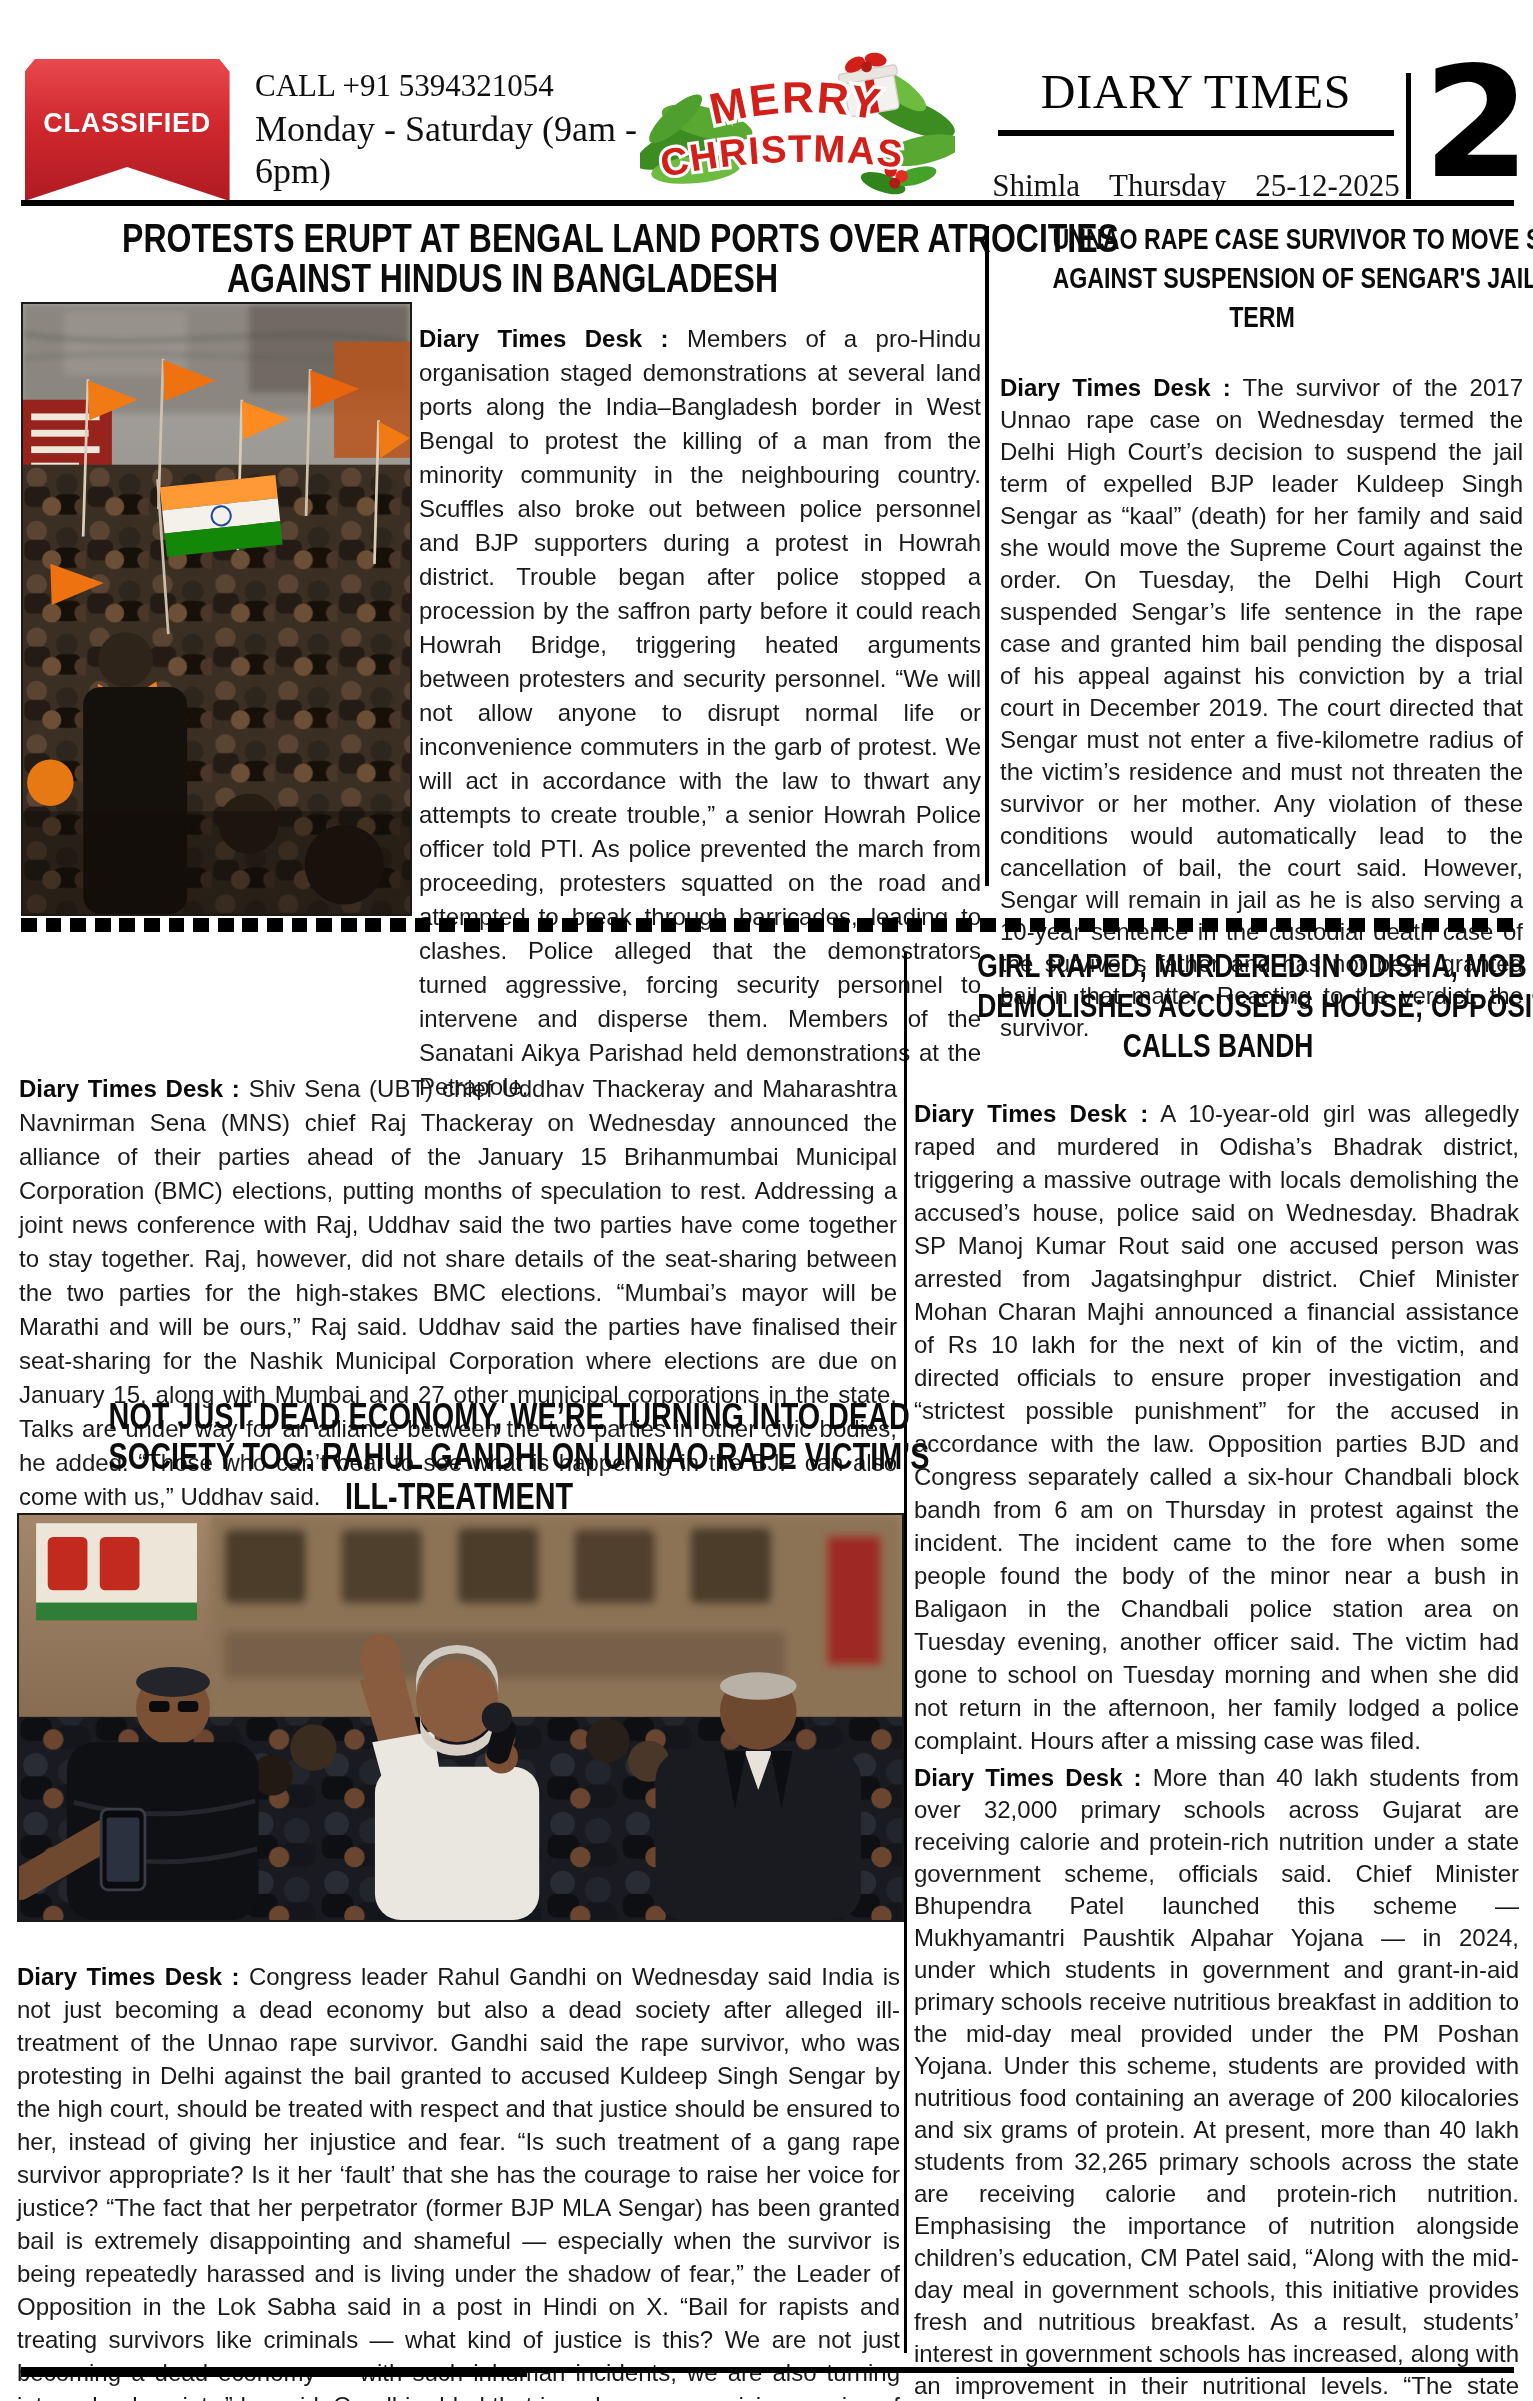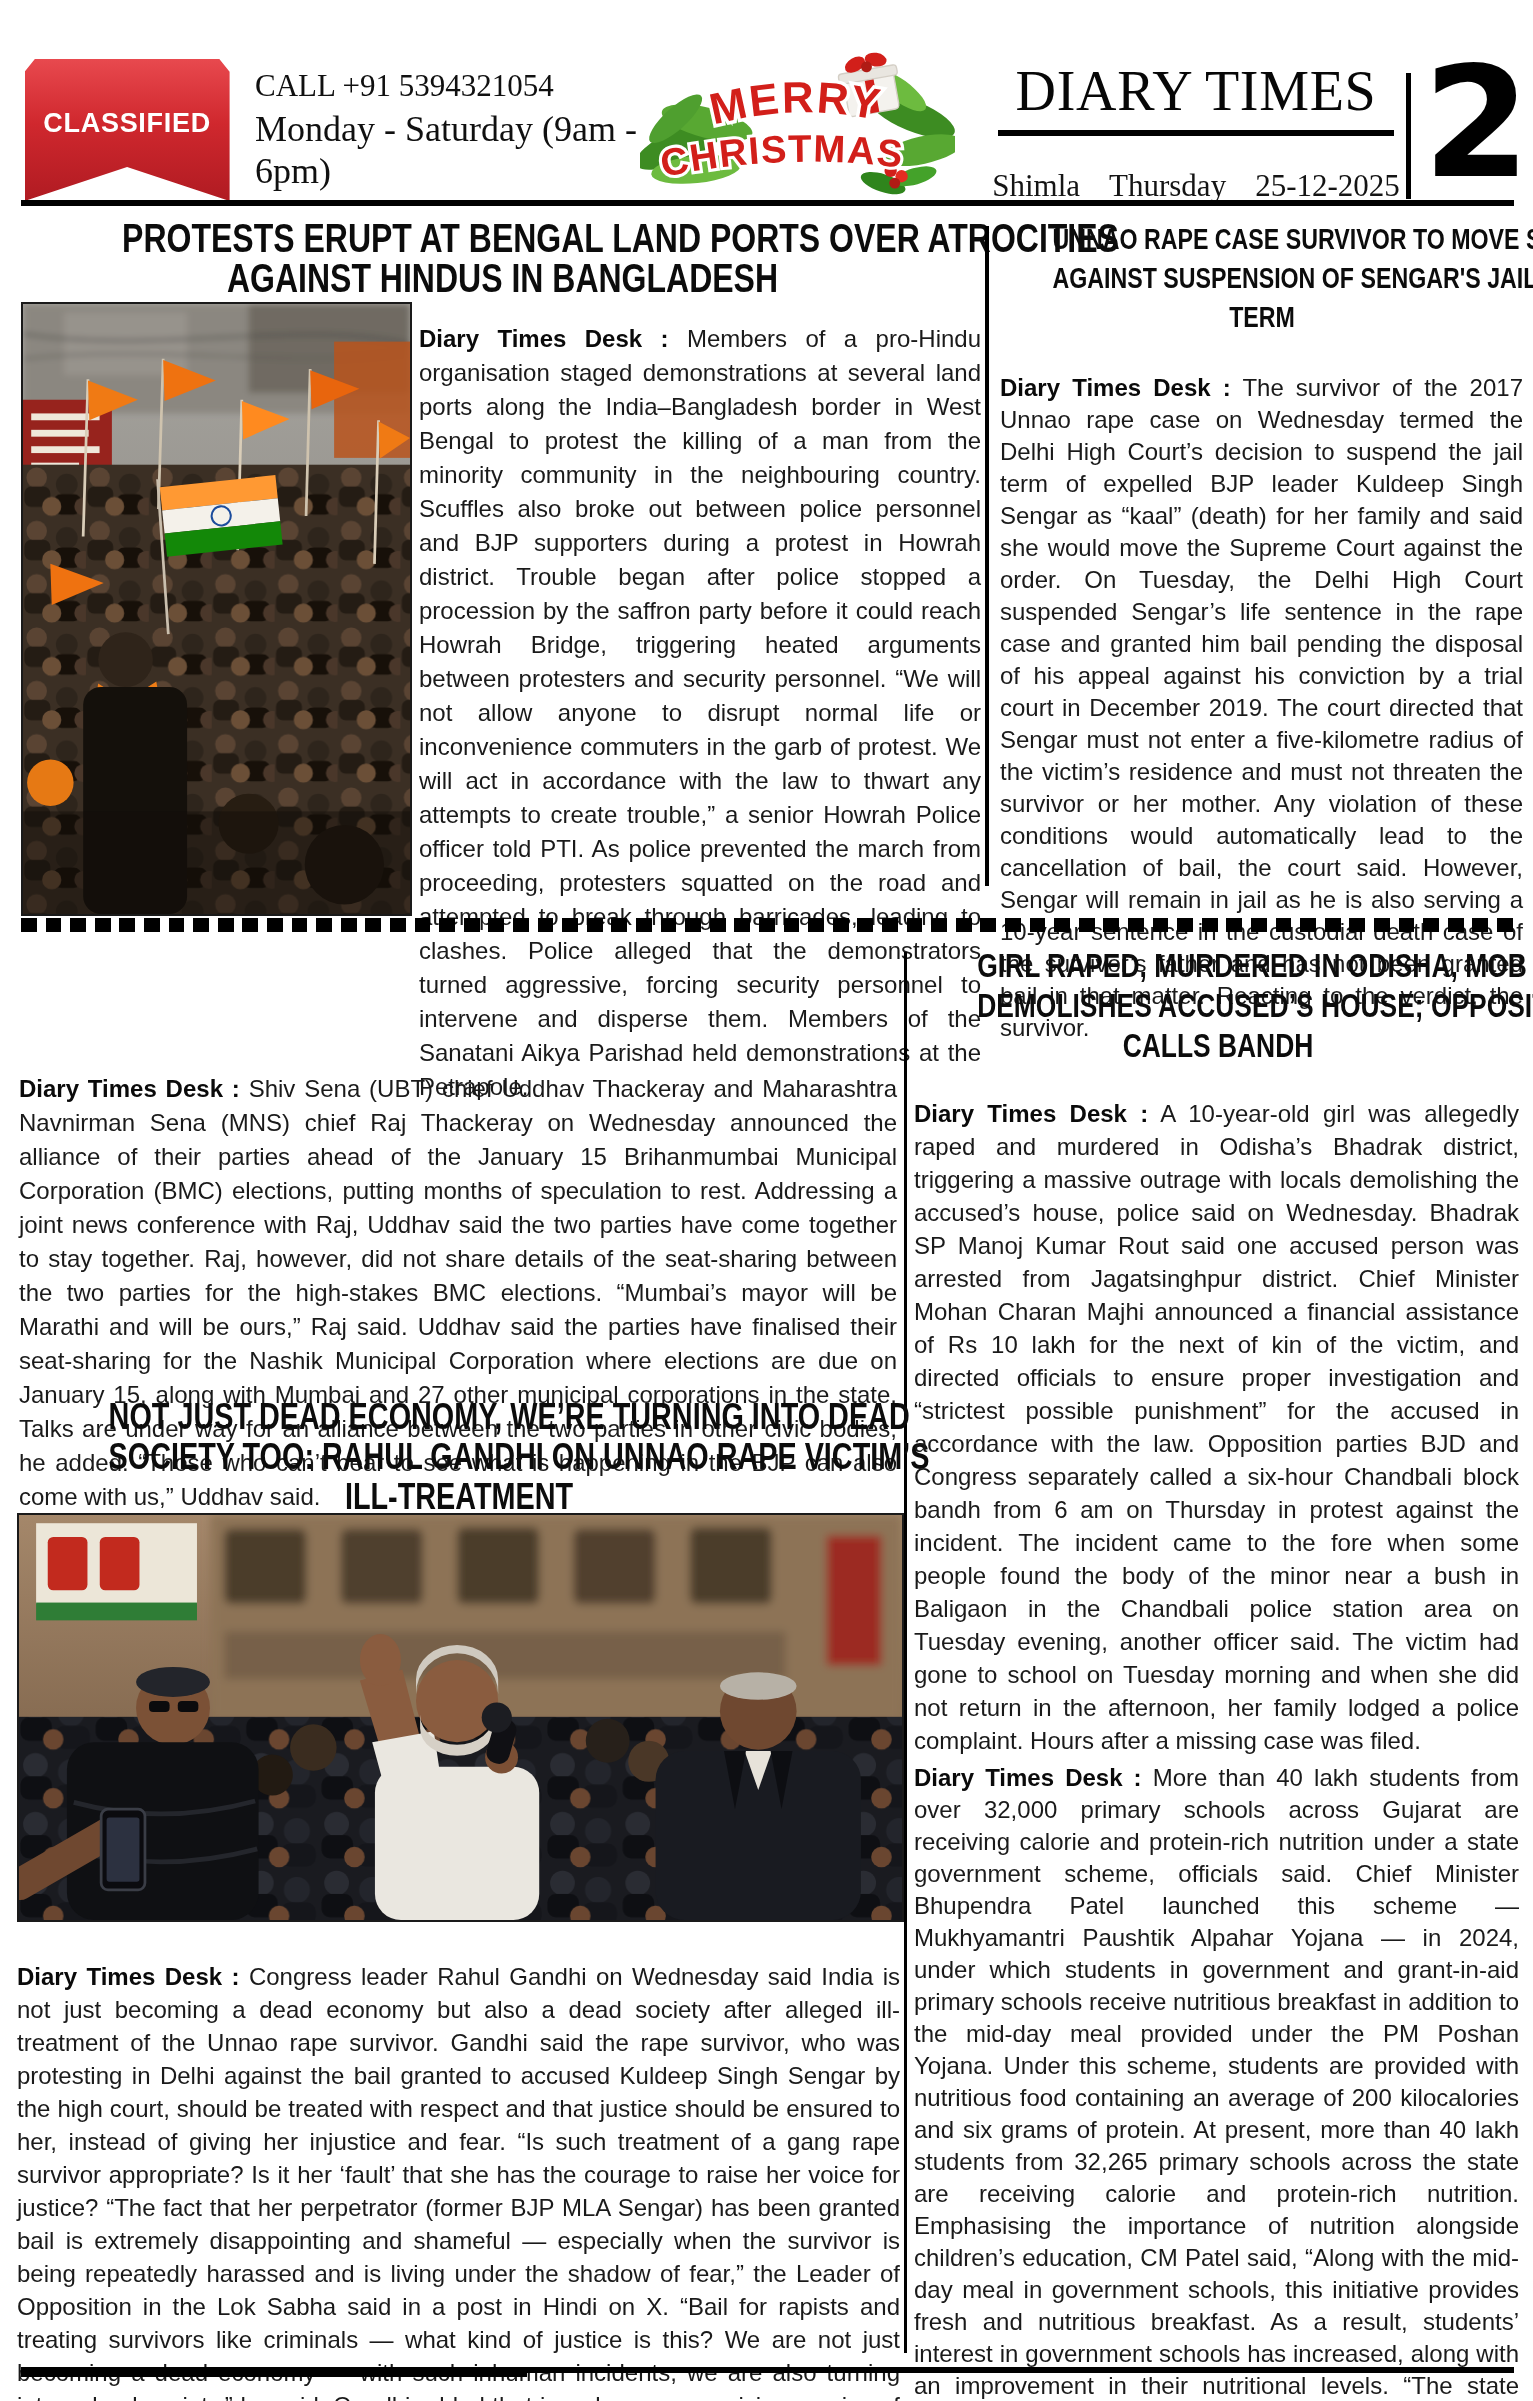--- a/index.html
+++ b/index.html
@@ -21,21 +21,21 @@
   .ad-block{
     position:absolute;left:255px;top:63px;width:424px;
     font-family:"Liberation Serif",serif;color:#101010;
   }
   .ad-block .l1{font-size:31px;line-height:44px;}
   .ad-block .l2{font-size:31px;line-height:45px;}
   .ad-block .l3{font-size:36px;line-height:42px;}
   .xmas{position:absolute;left:640px;top:42px;width:315px;height:161px;}
   .masthead{position:absolute;left:991px;top:60px;width:410px;text-align:center;}
   .masthead .title{
-    font-family:"Liberation Serif",serif;font-size:56px;line-height:63px;
+    font-family:"Liberation Serif",serif;font-size:48px;line-height:63px;
     letter-spacing:0.7px;color:#070707;white-space:nowrap;
   }
   .masthead .rule{height:6.2px;background:#000;margin:6.8px 6.8px 8.2px 6.8px;}
   .dateline{
     display:flex;justify-content:center;gap:29px;
     font-family:"Liberation Serif",serif;font-size:31px;color:#141414;white-space:nowrap;margin-top:32px;
   }
   .pagebar{position:absolute;left:1406px;top:73px;width:4.8px;height:126px;background:#000;}
   .pagenum{
     position:absolute;left:1422px;top:44px;width:109px;text-align:center;

